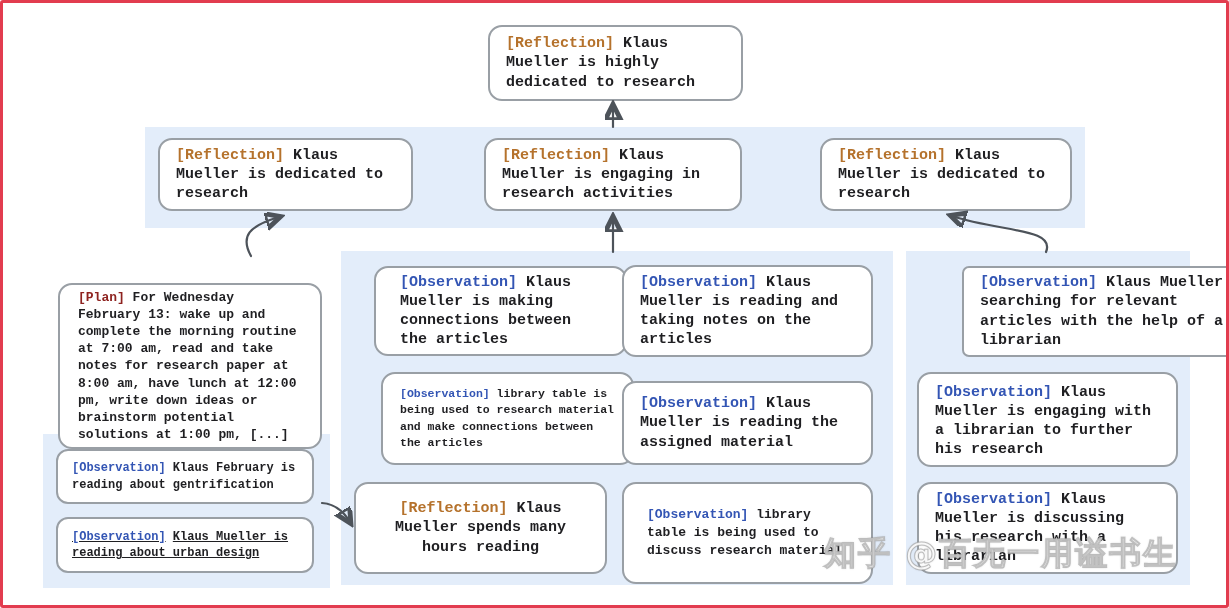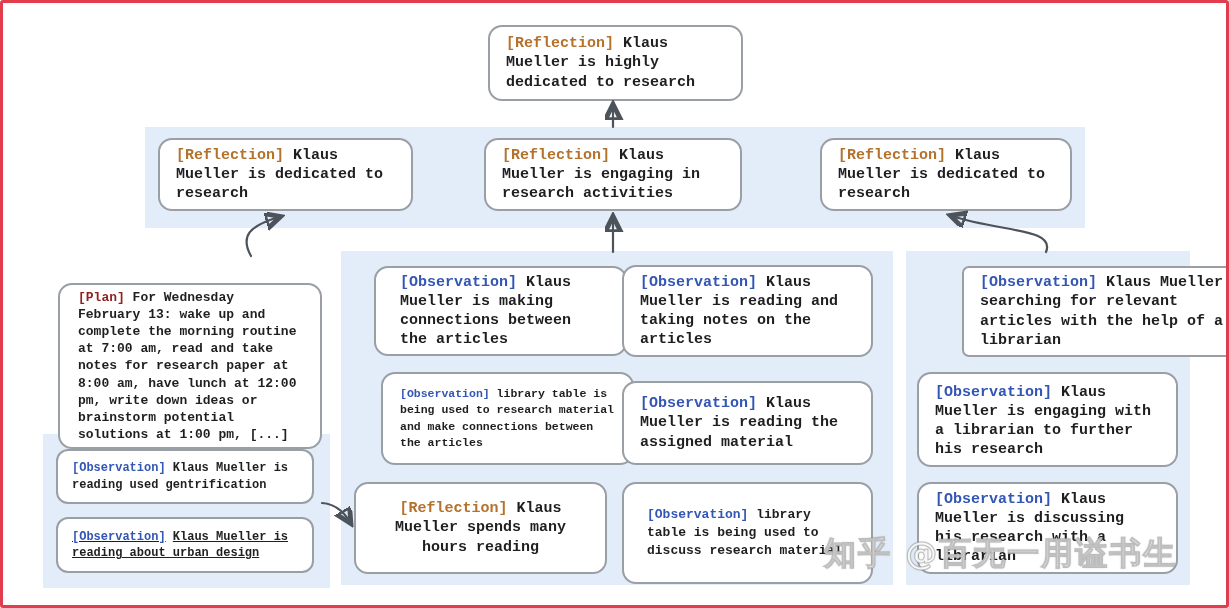--- a/index.html
+++ b/index.html
@@ -63,21 +63,21 @@
 </div>
 <div class="node" style="left:820px; top:138px; width:252px; height:73px;">
   <p><span class="lbl t-reflection">[Reflection]</span><span>Klaus Mueller is dedicated to research</span></p>
 </div>
 
 <div class="node plan-node" style="left:58px; top:255px; width:264px; height:166px;">
   <p><span class="lbl t-plan">[Plan]</span><span>For Wednesday February 13: wake up and complete the morning routine at 7:00 am, read and take notes for research paper at 8:00 am, have lunch at 12:00 pm, write down ideas or brainstorm potential solutions at 1:00 pm, [...]</span></p>
 </div>
 
 <div class="node small" style="left:56px; top:449px; width:258px; height:55px;">
-  <p><span class="lbl t-observation">[Observation]</span><span>Klaus Mueller is reading used gentrification</span></p>
+  <p><span class="lbl t-observation">[Observation]</span><span>Klaus February is reading about gentrification</span></p>
 </div>
 <div class="node small" style="left:56px; top:517px; width:258px; height:56px;text-decoration:underline;">
   <p><span class="lbl t-observation">[Observation]</span><span>Klaus Mueller is reading about urban design</span></p>
 </div>
 
 <div class="node pad24" style="left:354px; top:266px; width:253px; height:90px;">
   <p><span class="lbl t-observation">[Observation]</span><span>Klaus Mueller is making connections between the articles</span></p>
 </div>
 <div class="node tiny" style="left:354px; top:372px; width:253px; height:93px;">
   <p><span class="lbl t-observation">[Observation]</span><span>library table is being used to research material and make connections between the articles</span></p>

